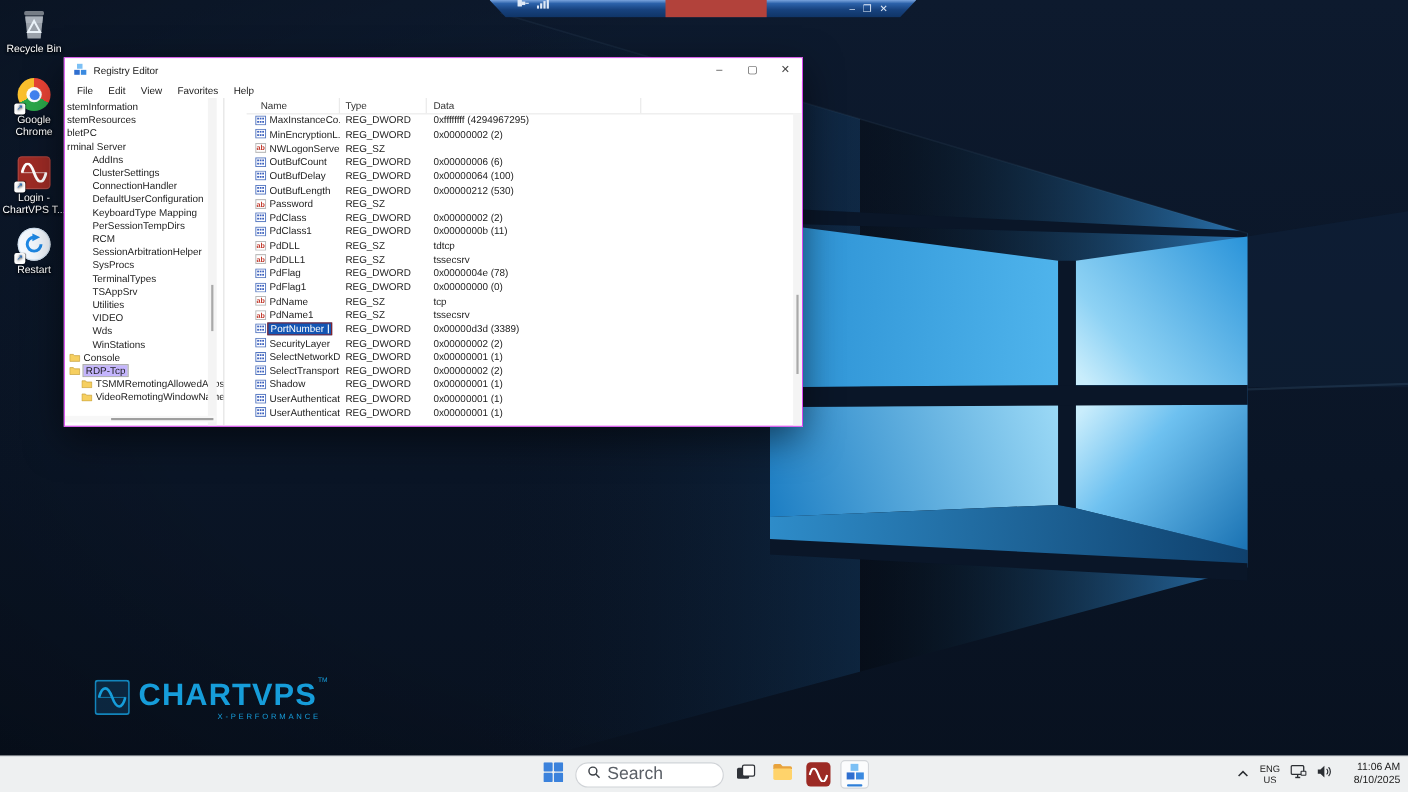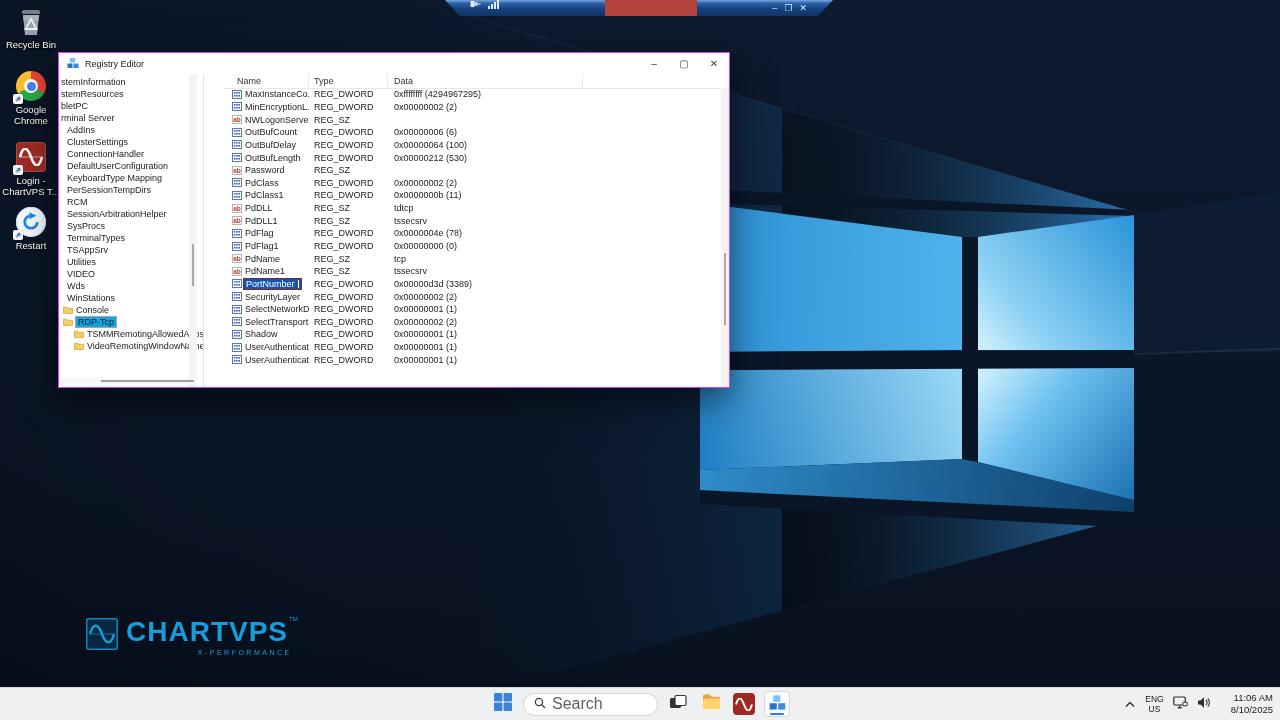--- a/index.html
+++ b/index.html
@@ -55,23 +55,23 @@
   .t-btn{width:30px;height:21px;text-align:center;line-height:21px;font-size:10px;color:#444;}
   .menubar{height:15px;display:flex;align-items:center;padding-left:4px;flex:none;}
   .menubar span{padding:0 7px;color:#1a1a1a;}
   .addressbar{height:15px;line-height:15px;padding-left:6px;border-top:1px solid #efefef;
     border-bottom:1px solid #e6e6e6;color:#111;white-space:nowrap;overflow:hidden;flex:none;}
   .win-body{flex:1;display:flex;position:relative;overflow:hidden;gap:20px;}
 
   .tree{position:relative;width:145px;flex:none;border-right:1px solid #e0e0e0;overflow:hidden;
     padding-top:2px;box-sizing:border-box;}
   .t-row{height:12px;display:flex;align-items:center;white-space:nowrap;overflow:hidden;color:#1c1c1c;}
-  .t-ind0{padding-left:2px;} .t-ind1{padding-left:8px;} .t-ind2{padding-left:4px;} .t-ind3{padding-left:15px;}
+  .t-ind0{padding-left:2px;} .t-ind1{padding-left:25px;} .t-ind2{padding-left:4px;} .t-ind3{padding-left:15px;}
   .t-row .ticon{margin-right:3px;display:inline-flex;flex:none;}
-  .t-sel{background:#0ea5e9;outline:1px solid #a6a6a6;padding:0 2px;}
+  .t-sel{background:#c4b5fd;outline:1px solid #a6a6a6;padding:0 2px;}
   .tree-vsb{position:absolute;top:0;right:6px;width:8px;height:100%;background:#f4f4f4;}
   .tree-vsb .thumb{position:absolute;left:3px;width:2px;top:170px;height:42px;background:#a9a9a9;}
   .tree-hsb{position:absolute;bottom:3px;left:0;width:137px;height:6px;background:#f7f7f7;}
   .tree-hsb .thumb{position:absolute;top:2px;height:2px;left:42px;width:93px;background:#9f9f9f;}
 
   .list{position:relative;flex:1;overflow:hidden;}
   .l-head{height:14px;display:flex;align-items:center;border-bottom:1px solid #e8e8e8;color:#333;}
   .l-head .hc{height:100%;line-height:14px;box-sizing:border-box;border-right:1px solid #e8e8e8;}
   .hc-name{width:85px;padding-left:13px;}
   .hc-type{width:79px;padding-left:5px;}
@@ -269,20 +269,27 @@
             <rect x="3" y="1" width="5" height="4.5" fill="#7cc0f5"></rect>
             <rect x="0.5" y="6.5" width="5" height="4.5" fill="#2f6fd0"></rect>
             <rect x="6.5" y="6.5" width="5" height="4.5" fill="#3b8ae0"></rect>
           </svg>
       </span>
       <span class="t-title">Registry Editor</span>
       <span class="t-btn">–</span>
       <span class="t-btn">▢</span>
       <span class="t-btn">✕</span>
     </div>
+    <div class="menubar">
+      <span>File</span>
+      <span>Edit</span>
+      <span>View</span>
+      <span>Favorites</span>
+      <span>Help</span>
+    </div>
     <div class="win-body">
       <div class="tree" id="treePane">
         <div class="t-row t-ind0">
             <span>stemInformation</span>
           </div>
           <div class="t-row t-ind0">
             <span>stemResources</span>
           </div>
           <div class="t-row t-ind0">
             <span>bletPC</span>

